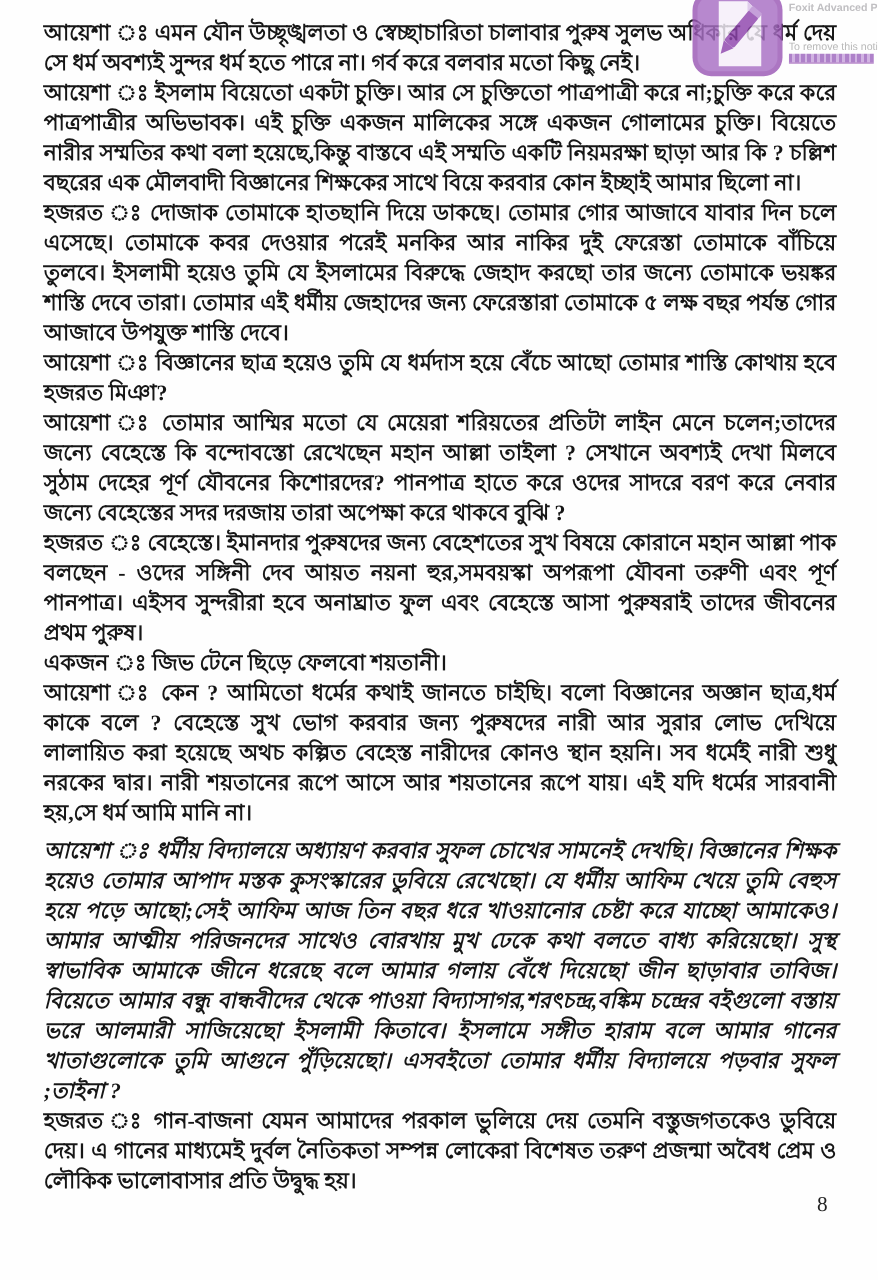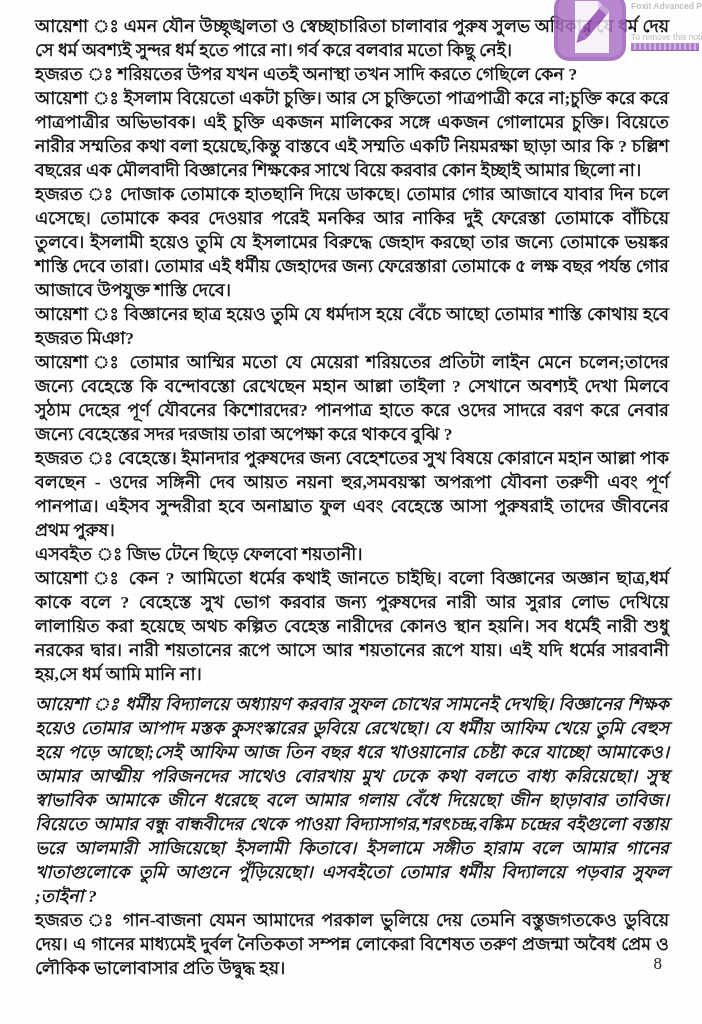--- a/index.html
+++ b/index.html
@@ -79,27 +79,26 @@
     opacity: 0.85;
   }
 </style>
 </head>
 <body>
 
 <div class="page">
 
   <div class="content">
     <p class="para">আয়েশা ঃ এমন যৌন উচ্ছৃঙ্খলতা ও স্বেচ্ছাচারিতা চালাবার পুরুষ সুলভ অধিকার যে ধর্ম দেয় সে ধর্ম অবশ্যই সুন্দর ধর্ম হতে পারে না। গর্ব করে বলবার মতো কিছু নেই।</p>
-    <p class="para">হজরত ঃ শরিয়তের উপর যখন এতই অনাস্থা তখন সাদি করতে গেছিলে কেন ?</p>
     <p class="para">আয়েশা ঃ ইসলাম বিয়েতো একটা চুক্তি। আর সে চুক্তিতো পাত্রপাত্রী করে না;চুক্তি করে করে পাত্রপাত্রীর অভিভাবক। এই চুক্তি একজন মালিকের সঙ্গে একজন গোলামের চুক্তি। বিয়েতে নারীর সম্মতির কথা বলা হয়েছে,কিন্তু বাস্তবে এই সম্মতি একটি নিয়মরক্ষা ছাড়া আর কি ? চল্লিশ বছরের এক মৌলবাদী বিজ্ঞানের শিক্ষকের সাথে বিয়ে করবার কোন ইচ্ছাই আমার ছিলো না।</p>
     <p class="para">হজরত ঃ দোজাক তোমাকে হাতছানি দিয়ে ডাকছে। তোমার গোর আজাবে যাবার দিন চলে এসেছে। তোমাকে কবর দেওয়ার পরেই মনকির আর নাকির দুই ফেরেস্তা তোমাকে বাঁচিয়ে তুলবে। ইসলামী হয়েও তুমি যে ইসলামের বিরুদ্ধে জেহাদ করছো তার জন্যে তোমাকে ভয়ঙ্কর শাস্তি দেবে তারা। তোমার এই ধর্মীয় জেহাদের জন্য ফেরেস্তারা তোমাকে ৫ লক্ষ বছর পর্যন্ত গোর আজাবে উপযুক্ত শাস্তি দেবে।</p>
     <p class="para">আয়েশা ঃ বিজ্ঞানের ছাত্র হয়েও তুমি যে ধর্মদাস হয়ে বেঁচে আছো তোমার শাস্তি কোথায় হবে হজরত মিঞা?</p>
     <p class="para">আয়েশা ঃ তোমার আম্মির মতো যে মেয়েরা শরিয়তের প্রতিটা লাইন মেনে চলেন;তাদের জন্যে বেহেস্তে কি বন্দোবস্তো রেখেছেন মহান আল্লা তাইলা ? সেখানে অবশ্যই দেখা মিলবে সুঠাম দেহের পূর্ণ যৌবনের কিশোরদের? পানপাত্র হাতে করে ওদের সাদরে বরণ করে নেবার জন্যে বেহেস্তের সদর দরজায় তারা অপেক্ষা করে থাকবে বুঝি ?</p>
     <p class="para">হজরত ঃ বেহেস্তে। ইমানদার পুরুষদের জন্য বেহেশতের সুখ বিষয়ে কোরানে মহান আল্লা পাক বলছেন - ওদের সঙ্গিনী দেব আয়ত নয়না হুর,সমবয়স্কা অপরূপা যৌবনা তরুণী এবং পূর্ণ পানপাত্র। এইসব সুন্দরীরা হবে অনাঘ্রাত ফুল এবং বেহেস্তে আসা পুরুষরাই তাদের জীবনের প্রথম পুরুষ।</p>
-    <p class="para">এসবইত ঃ জিভ টেনে ছিড়ে ফেলবো শয়তানী।</p>
+    <p class="para">একজন ঃ জিভ টেনে ছিড়ে ফেলবো শয়তানী।</p>
     <p class="para">আয়েশা ঃ কেন ? আমিতো ধর্মের কথাই জানতে চাইছি। বলো বিজ্ঞানের অজ্ঞান ছাত্র,ধর্ম কাকে বলে ? বেহেস্তে সুখ ভোগ করবার জন্য পুরুষদের নারী আর সুরার লোভ দেখিয়ে লালায়িত করা হয়েছে অথচ কল্পিত বেহেস্ত নারীদের কোনও স্থান হয়নি। সব ধর্মেই নারী শুধু নরকের দ্বার। নারী শয়তানের রূপে আসে আর শয়তানের রূপে যায়। এই যদি ধর্মের সারবানী হয়,সে ধর্ম আমি মানি না।</p>
     <p class="para spaced">আয়েশা ঃ ধর্মীয় বিদ্যালয়ে অধ্যায়ণ করবার সুফল চোখের সামনেই দেখছি। বিজ্ঞানের শিক্ষক হয়েও তোমার আপাদ মস্তক কুসংস্কারের ডুবিয়ে রেখেছো। যে ধর্মীয় আফিম খেয়ে তুমি বেহুস হয়ে পড়ে আছো;সেই আফিম আজ তিন বছর ধরে খাওয়ানোর চেষ্টা করে যাচ্ছো আমাকেও। আমার আত্মীয় পরিজনদের সাথেও বোরখায় মুখ ঢেকে কথা বলতে বাধ্য করিয়েছো। সুস্থ স্বাভাবিক আমাকে জীনে ধরেছে বলে আমার গলায় বেঁধে দিয়েছো জীন ছাড়াবার তাবিজ। বিয়েতে আমার বন্ধু বান্ধবীদের থেকে পাওয়া বিদ্যাসাগর,শরৎচন্দ্র,বঙ্কিম চন্দ্রের বইগুলো বস্তায় ভরে আলমারী সাজিয়েছো ইসলামী কিতাবে। ইসলামে সঙ্গীত হারাম বলে আমার গানের খাতাগুলোকে তুমি আগুনে পুঁড়িয়েছো। এসবইতো তোমার ধর্মীয় বিদ্যালয়ে পড়বার সুফল ;তাইনা ?</p>
     <p class="para">হজরত ঃ গান-বাজনা যেমন আমাদের পরকাল ভুলিয়ে দেয় তেমনি বস্তুজগতকেও ডুবিয়ে দেয়। এ গানের মাধ্যমেই দুর্বল নৈতিকতা সম্পন্ন লোকেরা বিশেষত তরুণ প্রজন্মা অবৈধ প্রেম ও লৌকিক ভালোবাসার প্রতি উদ্বুদ্ধ হয়।</p>
 
   </div>
 
   <div class="page-number">8</div>
 
   <div class="watermark">
     <span class="wm-logo">

